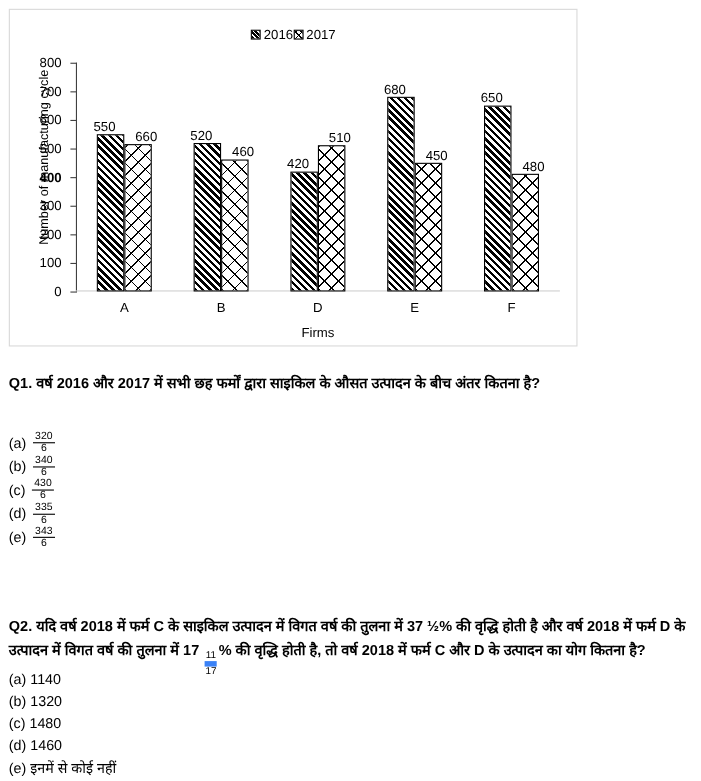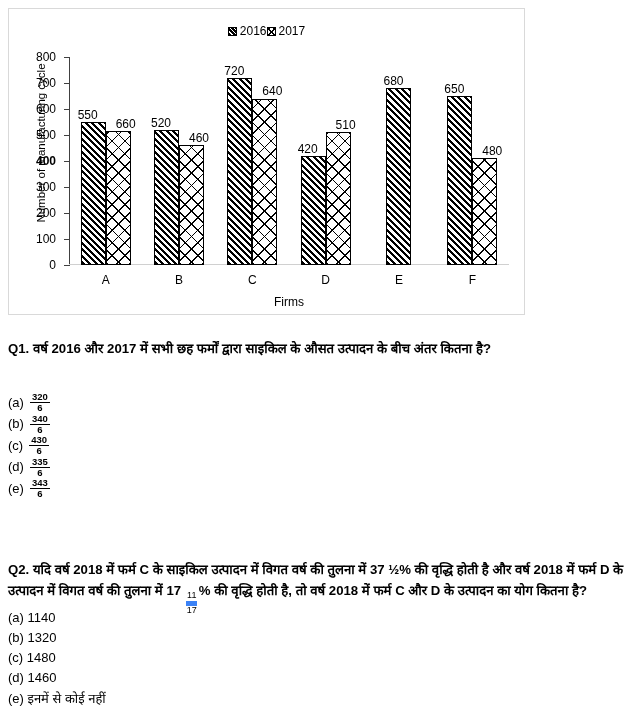--- a/index.html
+++ b/index.html
@@ -180,21 +180,21 @@
     display: flex;
     align-items: center;
     gap: 4px;
   }
   .opt-frac {
     display: inline-flex;
     flex-direction: column;
     align-items: center;
     font-size: 9.5px;
     line-height: 1.08;
-    font-weight: bold;
+    font-weight: normal;
     vertical-align: middle;
     margin-left: 2px;
   }
   .opt-frac .num { border-bottom: 1px solid #000; padding: 0 2px; }
   .opt-frac .den { padding: 0 2px; }
 
   .frac-inline {
     display: inline-flex;
     flex-direction: column;
     align-items: center;
@@ -275,40 +275,34 @@
         <div class="group">
           <div class="bar y2016" style="height: 135.2px;">
             <span class="bar-value">520</span>
           </div>
           <div class="bar y2017" style="height: 119.6px;">
             <span class="bar-value">460</span>
           </div>
           <div class="cat-label">B</div>
         </div>
         <div class="group">
-          <div class="bar y2016" style="height: 187.2px;">
-            <span class="bar-value">720</span>
-          </div>
-          <div class="bar y2017" style="height: 166.4px;">
-            <span class="bar-value">640</span>
-          </div>
-          <div class="cat-label">C</div>
-        </div>
-        <div class="group">
           <div class="bar y2016" style="height: 109.2px;">
             <span class="bar-value">420</span>
           </div>
           <div class="bar y2017" style="height: 132.6px;">
             <span class="bar-value">510</span>
           </div>
           <div class="cat-label">D</div>
         </div>
         <div class="group">
           <div class="bar y2016" style="height: 176.8px;">
             <span class="bar-value">680</span>
+          </div>
+          <div class="bar y2017" style="height: 117px;">
+            <span class="bar-value">450</span>
           </div>
           <div class="cat-label">E</div>
         </div>
         <div class="group">
           <div class="bar y2016" style="height: 169px;">
             <span class="bar-value">650</span>
           </div>
           <div class="bar y2017" style="height: 107px;">
             <span class="bar-value">480</span>
           </div>

